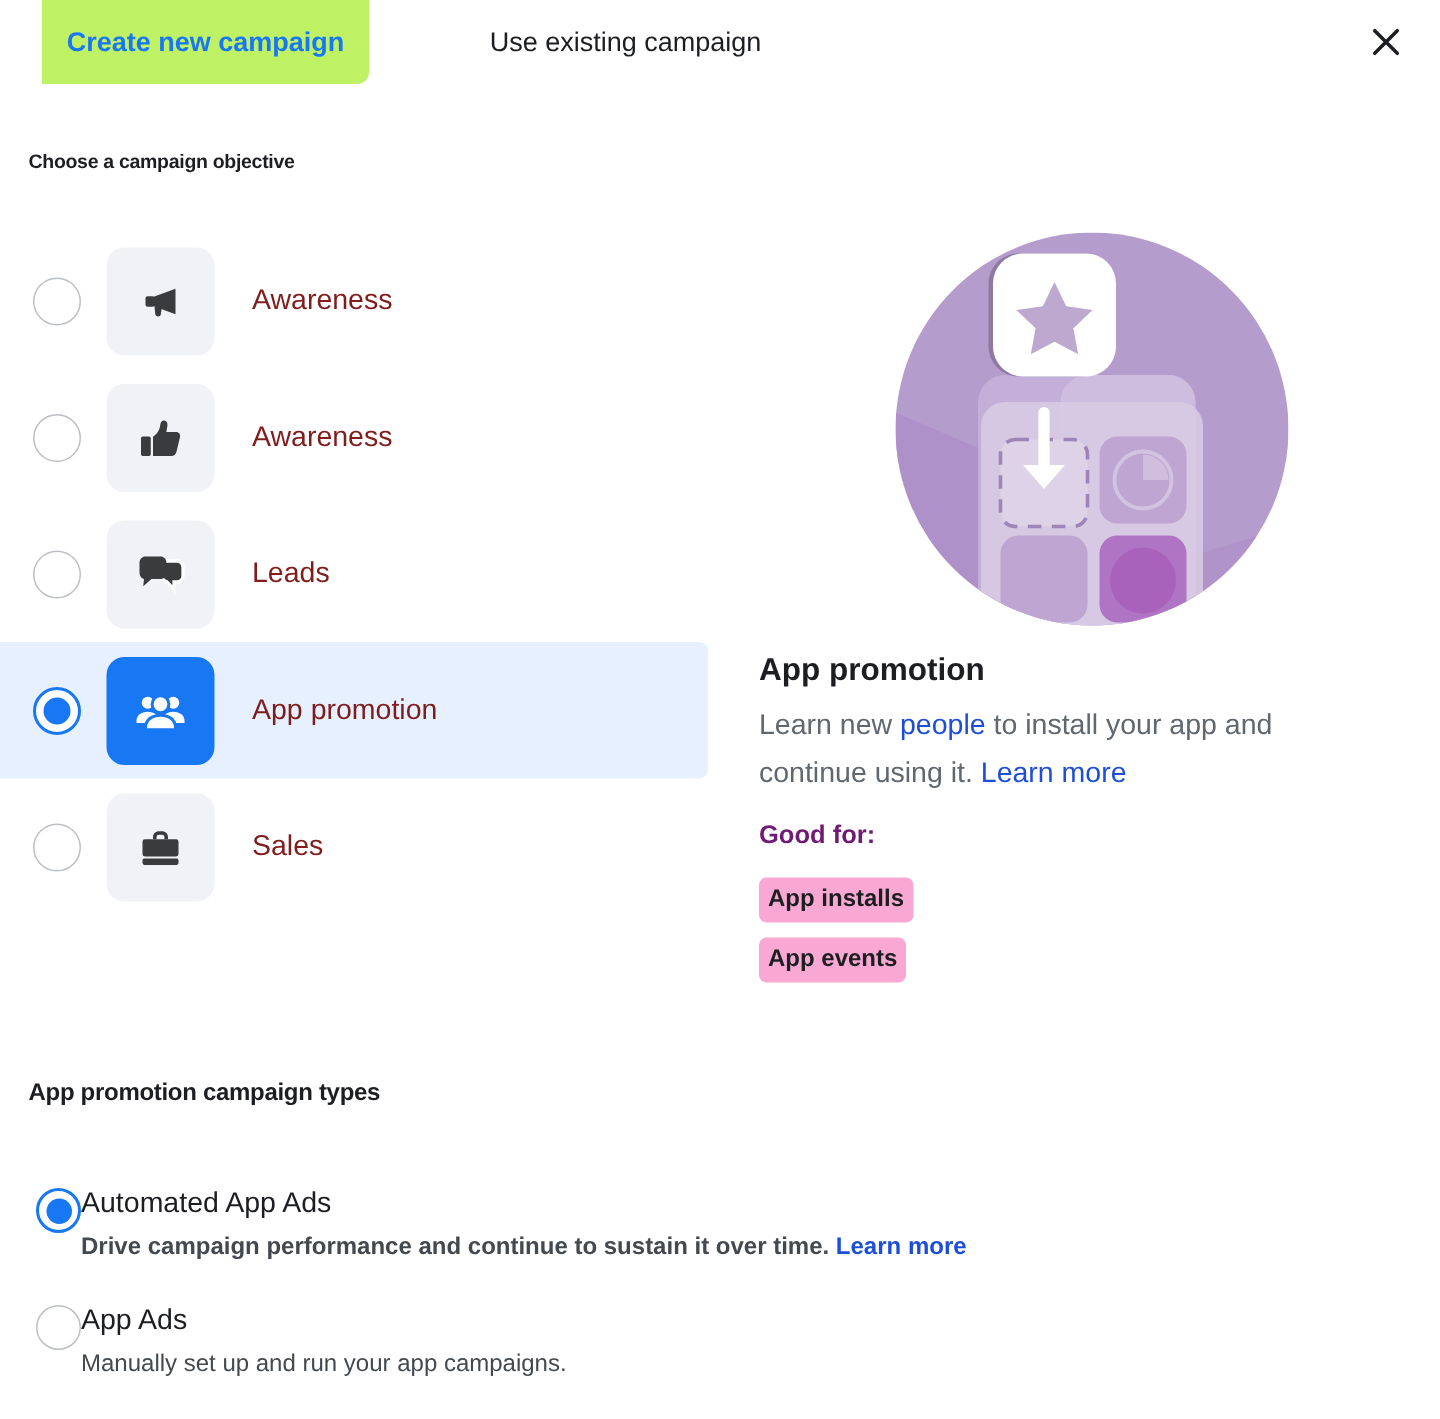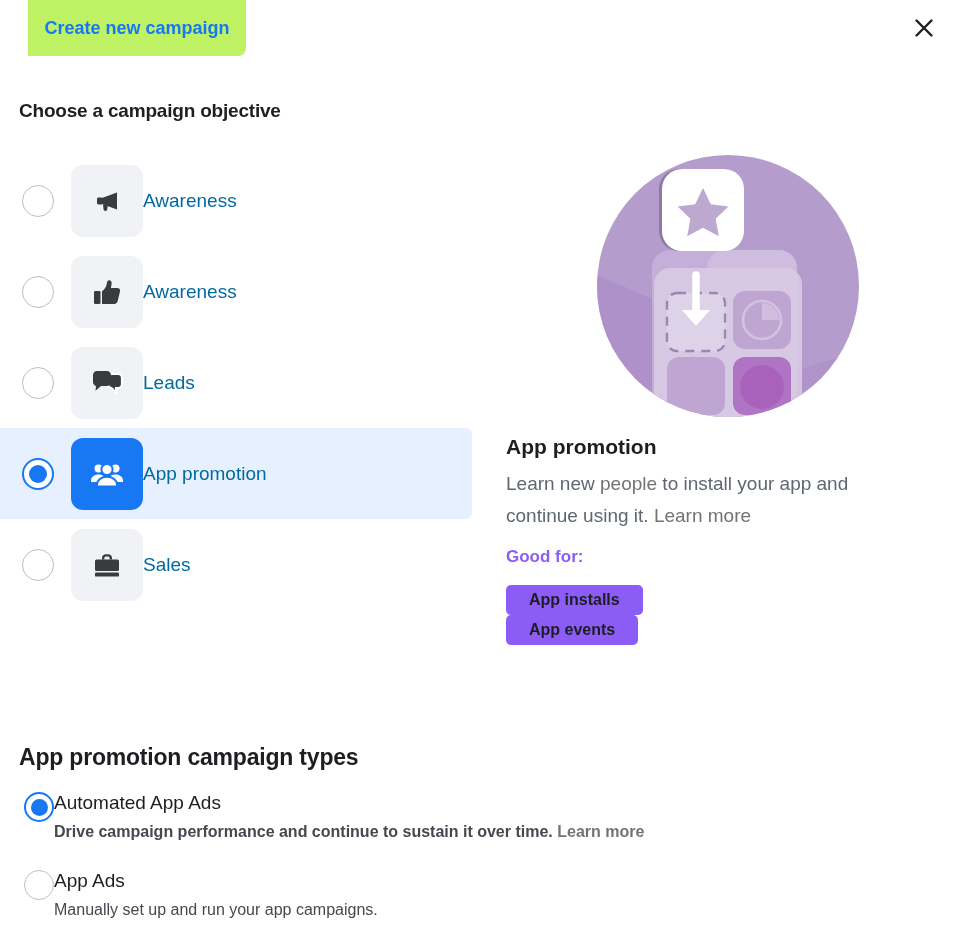--- a/index.html
+++ b/index.html
@@ -57,21 +57,21 @@
     display: flex;
     align-items: center;
     justify-content: center;
     cursor: pointer;
     border-radius: 50%;
   }
 
   
   .section-title {
     position: absolute;
-    font-size: 19px;
+    font-size: 13px;
     font-weight: bold;
     color: #1c1e21;
     letter-spacing: -0.2px;
   }
   #objective-title { left: 19px; top: 100px; }
 
   
   .obj-list {
     position: absolute;
     left: 0;
@@ -120,22 +120,23 @@
     background: #f0f2f5;
     margin-left: 17px;
     flex: 0 0 auto;
     display: flex;
     align-items: center;
     justify-content: center;
   }
   .tile.active { background: #1877f2; }
   .tile svg { display: block; }
   .obj-label {
+    margin-left: 25px;
     font-size: 19px;
-    color: #0369a1;
+    color: #7f1d1d;
   }
 
   
   .detail {
     position: absolute;
     left: 506px;
     top: 155px;
     width: 420px;
   }
   .illus-wrap {
@@ -154,47 +155,48 @@
   }
   .detail-desc {
     position: absolute;
     left: 0;
     top: 313px;
     width: 410px;
     font-size: 19px;
     line-height: 32px;
     color: #606770;
   }
-  .lnk { color: #737373; cursor: pointer; text-align: right; }
+  .lnk { color: #1d4ed8; cursor: pointer; text-align: right; }
   .good-for {
     position: absolute;
     left: 0;
     top: 392px;
     font-size: 17px;
     font-weight: bold;
-    color: #8b5cf6;
+    color: #701a75;
   }
   .chips {
     position: absolute;
     left: 0;
     top: 430px;
   }
   .chip {
     display: inline-block;
-    background: #8b5cf6;
+    background: #f9a8d4;
     border-radius: 5px;
-    padding: 6px 23px;
+    padding: 6px 6px;
     font-size: 16px;
     font-weight: bold;
     color: #1c1e21;
+    margin-bottom: 10px;
   }
   .chip-row { display: block; }
 
   
-  #types-title { left: 19px; top: 744px; font-size: 23px; }
+  #types-title { left: 19px; top: 720px; font-size: 16px; }
   .type-list {
     position: absolute;
     left: 0;
     top: 790px;
     width: 800px;
   }
   .type-row {
     position: relative;
     display: flex;
     align-items: flex-start;
@@ -235,20 +237,23 @@
     margin-top: 4px;
   }
   .type-desc .lnk { font-size: 16px; }
 </style>
 </head>
 <body>
 
 <div class="tabbar">
   <div class="tab tab-active">
     <span>Create new campaign</span>
+  </div>
+  <div class="tab tab-inactive">
+    <span>Use existing campaign</span>
   </div>
   <div class="close-btn">
     <svg width="24" height="24" viewBox="0 0 24 24">
       <path d="M4.5 4.5 L19.5 19.5 M19.5 4.5 L4.5 19.5" stroke="#1c1e21" stroke-width="2.4" stroke-linecap="round" fill="none"></path>
     </svg>
   </div>
 </div>
 
 <div class="section-title" id="objective-title">Choose a campaign objective</div>
 

